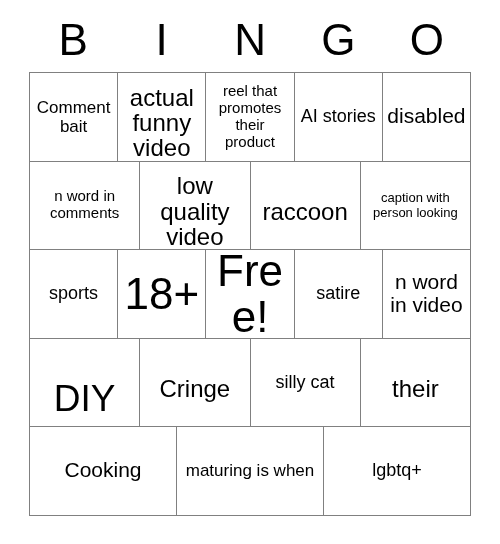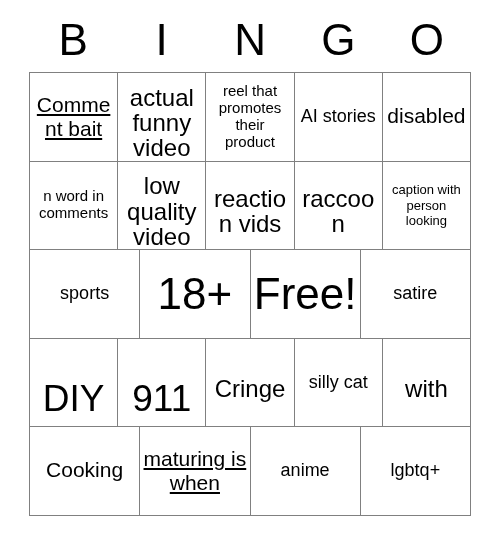--- a/index.html
+++ b/index.html
@@ -72,21 +72,21 @@
     width: 100%;
     padding: 0 3px;
     box-sizing: border-box;
     line-height: 1.07;
     word-wrap: break-word;
   }
 
   
   .fs-xs  { font-size: 13px; line-height: 1.17; }
   .fs-sm  { font-size: 15px; line-height: 1.13; }
-  .fs-md  { font-size: 21px; line-height: 1.12; text-decoration: underline; }
+  .fs-md  { font-size: 17px; line-height: 1.12; }
   .fs-lg  { font-size: 21px; line-height: 1.08; }
   .fs-xl  { font-size: 24px; line-height: 1.06; margin-top: 12px; }
   .fs-2xl { font-size: 18px; line-height: 1.05; }
   .fs-3xl { font-size: 44px; line-height: 1.03; }
   .fs-4xl { font-size: 37px; line-height: 1.02; margin-top: 33px; }
 </style>
 </head>
 <body>
 
 <div id="bingo-card">
@@ -118,69 +118,63 @@
         </div>
       </div>
       <div class="grid-row">
         <div class="cell">
           <span class="cell-text fs-sm">n word in comments</span>
         </div>
         <div class="cell">
           <span class="cell-text fs-xl">low quality video</span>
         </div>
         <div class="cell">
-          <span class="cell-text fs-xl">reaction vids</span>
-        </div>
-        <div class="cell">
           <span class="cell-text fs-xl">raccoon</span>
         </div>
         <div class="cell">
           <span class="cell-text fs-xs">caption with person looking</span>
         </div>
       </div>
       <div class="grid-row">
         <div class="cell">
           <span class="cell-text fs-2xl">sports</span>
         </div>
         <div class="cell">
           <span class="cell-text fs-3xl">18+</span>
         </div>
         <div class="cell">
           <span class="cell-text fs-3xl">Free!</span>
         </div>
         <div class="cell">
           <span class="cell-text fs-2xl">satire</span>
         </div>
+        <div class="cell">
+          <span class="cell-text fs-lg">n word in video</span>
+        </div>
       </div>
       <div class="grid-row">
         <div class="cell">
           <span class="cell-text fs-4xl">DIY</span>
-        </div>
-        <div class="cell">
-          <span class="cell-text fs-4xl">911</span>
         </div>
         <div class="cell">
           <span class="cell-text fs-xl">Cringe</span>
         </div>
         <div class="cell">
           <span class="cell-text fs-2xl">silly cat</span>
         </div>
         <div class="cell">
-          <span class="cell-text fs-xl">with</span>
+          <span class="cell-text fs-xl">their</span>
         </div>
       </div>
       <div class="grid-row">
         <div class="cell">
           <span class="cell-text fs-lg">Cooking</span>
         </div>
         <div class="cell">
           <span class="cell-text fs-md">maturing is when</span>
         </div>
         <div class="cell">
-          <span class="cell-text fs-2xl">anime</span>
-        </div>
-        <div class="cell">
           <span class="cell-text fs-2xl">lgbtq+</span>
         </div>
       </div>
     </div>
 
 </div>
 
 </body></html>

